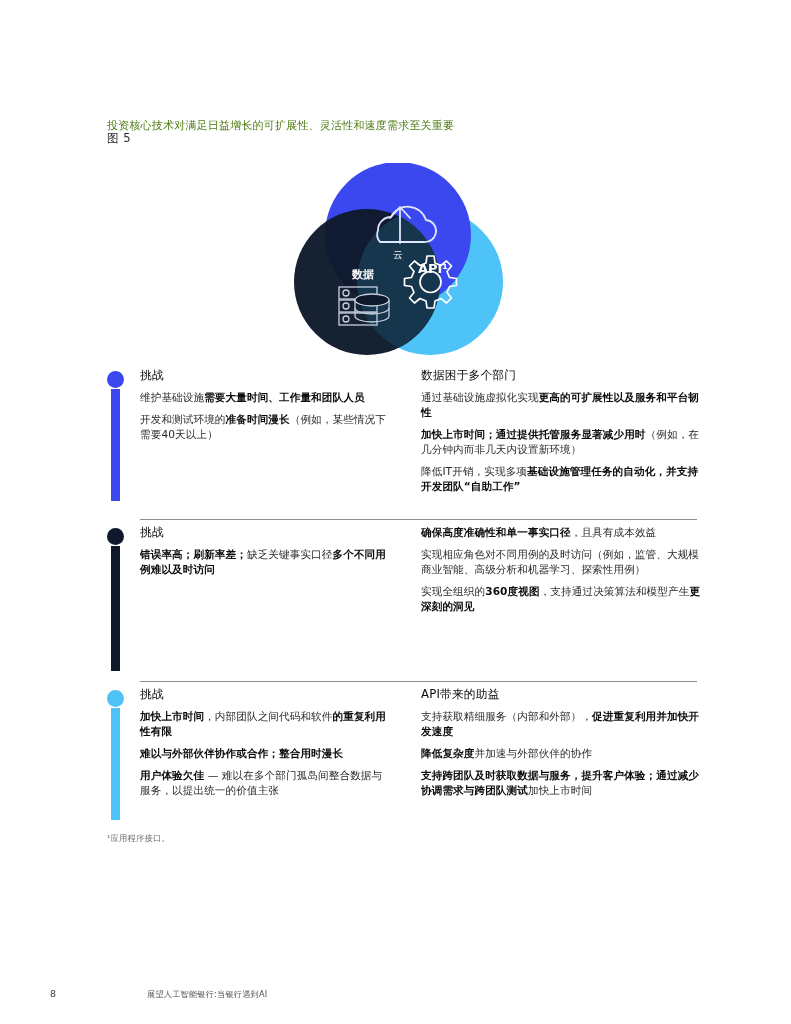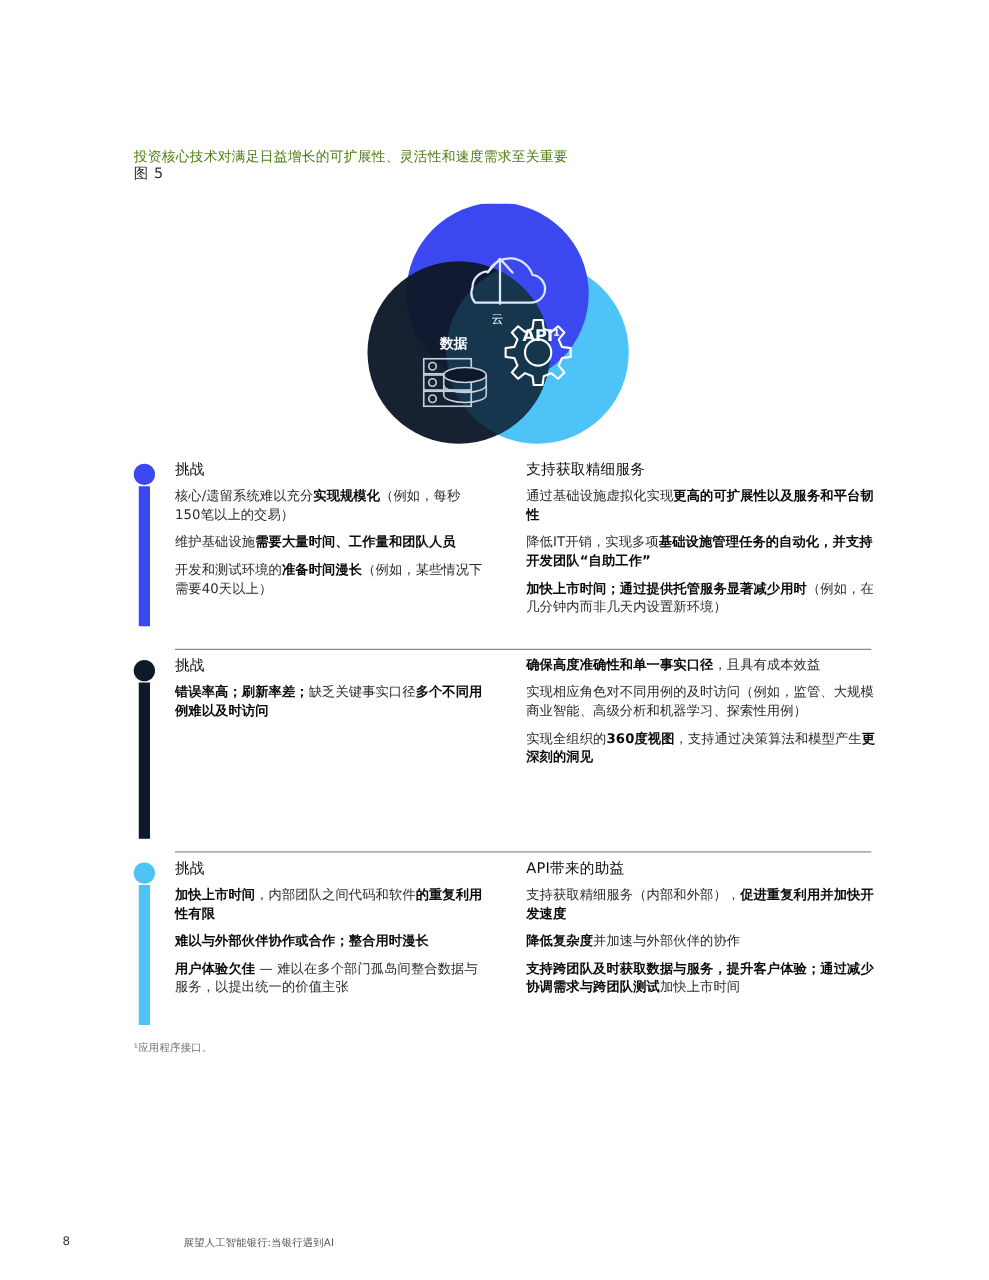--- a/index.html
+++ b/index.html
@@ -210,29 +210,28 @@
   </div>
 
   <div class="section s1">
     <div class="marker">
       <span class="dot" style="background:#3B48F0"></span>
       <span class="bar" style="background:#3B48F0;height:112px"></span>
     </div>
     <div class="cols">
       <div class="col col-left">
         <h4>挑战</h4>
-        <div class="bullet">核心/遗留系统难以充分<b>实现规模化</b>（例如，每秒150笔以上的交易）</div>
         <div class="bullet">维护基础设施<b>需要大量时间、工作量和团队人员</b></div>
         <div class="bullet">开发和测试环境的<b>准备时间漫长</b>（例如，某些情况下需要40天以上）</div>
       </div>
       <div class="col col-right">
-        <h4>支持获取精细服务</h4>
+        <h4>数据困于多个部门</h4>
         <div class="bullet">通过基础设施虚拟化实现<b>更高的可扩展性以及服务和平台韧性</b></div>
+        <div class="bullet"><b>加快上市时间；通过提供托管服务显著减少用时</b>（例如，在几分钟内而非几天内设置新环境）</div>
         <div class="bullet">降低IT开销，实现多项<b>基础设施管理任务的自动化，并支持开发团队“自助工作”</b></div>
-        <div class="bullet"><b>加快上市时间；通过提供托管服务显著减少用时</b>（例如，在几分钟内而非几天内设置新环境）</div>
       </div>
     </div>
   </div>
 
   <div class="section s2">
     <div class="divider"></div>
     <div class="marker">
       <span class="dot" style="background:#0E1A2B"></span>
       <span class="bar" style="background:#0E1A2B;height:125px"></span>
     </div>

